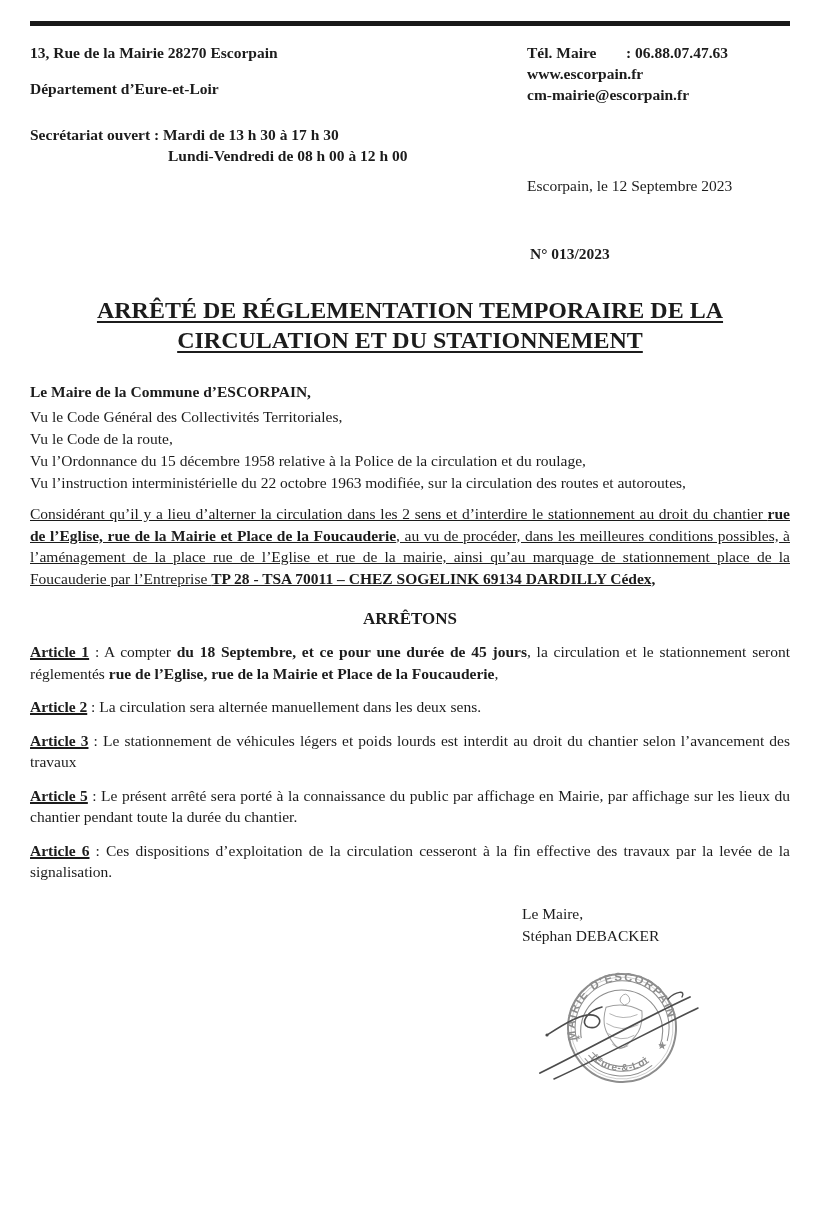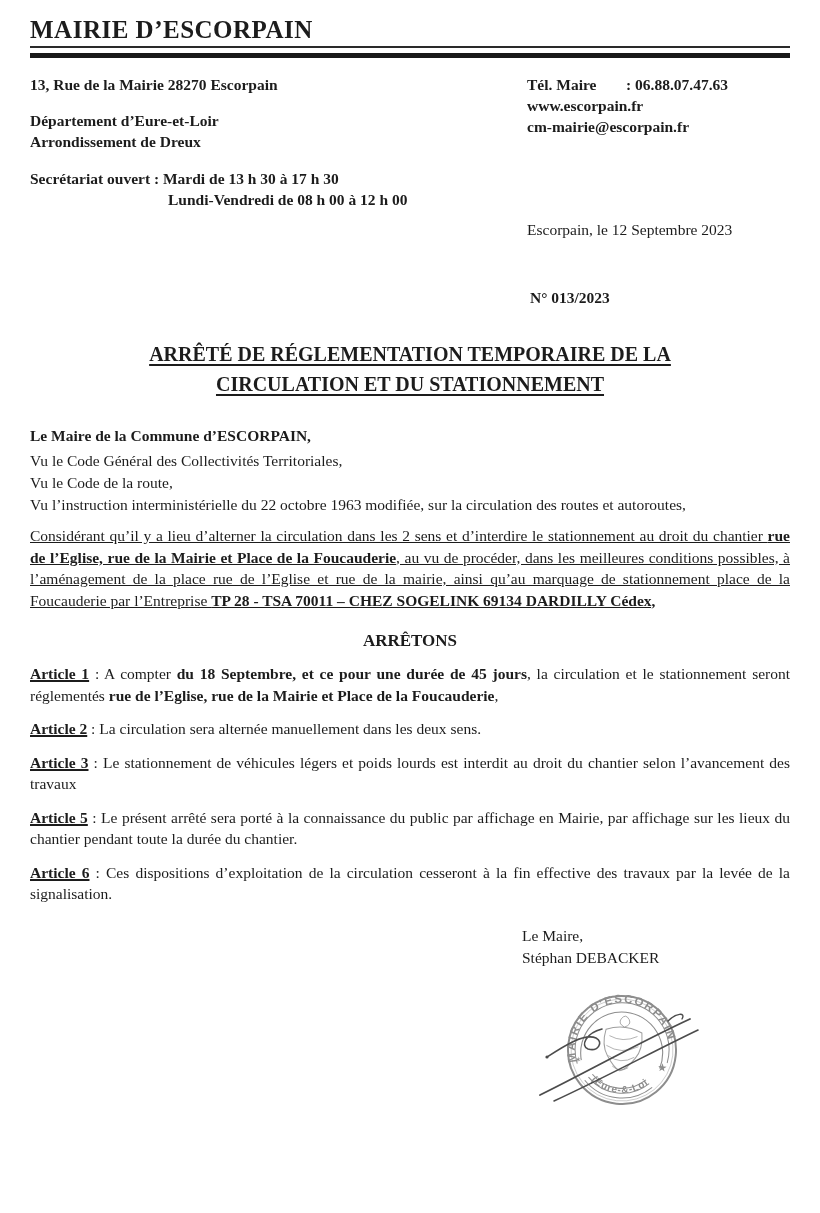--- a/index.html
+++ b/index.html
@@ -35,28 +35,28 @@
   .arrond-line { font-weight: bold; }
   .contact-block {
     position: absolute;
     top: 0;
     left: 497px;
     font-weight: bold;
     line-height: 21px;
     white-space: nowrap;
   }
   .contact-row { display: grid; grid-template-columns: 99px auto; }
-  .secretariat { font-weight: bold; margin-top: 16px; }
+  .secretariat { font-weight: bold; margin-top: 25px; }
   .secretariat-l2 { font-weight: bold; padding-left: 138px; }
   .date-line { margin-top: 9px; padding-left: 497px; }
   .doc-number { margin-top: 47px; padding-left: 500px; font-weight: bold; }
   .doc-title {
     margin-top: 31px;
     text-align: center;
-    font-size: 20px;
+    font-size: 24px;
     line-height: 30px;
     font-weight: bold;
   }
   .doc-title .tline {
     text-decoration: underline;
     text-decoration-thickness: 2px;
     text-underline-offset: 3px;
   }
   .opening { margin-top: 26px; font-weight: bold; }
   .vu-list { margin-top: 4px; line-height: 22px; }
@@ -66,28 +66,26 @@
   .signature-block { margin-top: 20px; padding-left: 492px; line-height: 22px; }
   .stamp-wrap { position: relative; margin-top: 14px; margin-left: 500px; width: 185px; height: 150px; }
   .stamp-wrap svg { display: block; }
 </style>
 </head>
 <body>
 
 <div class="page">
 
   <div>
-    <div class="org-name">MAIRIE D’ESCORPAIN</div>
     <div class="rule-thick"></div>
   </div>
 
   <div class="info-block">
     <div class="addr-line">13, Rue de la Mairie 28270 Escorpain</div>
     <div class="dept-line">Département d’Eure-et-Loir</div>
-    <div class="arrond-line">Arrondissement de Dreux</div>
 
     <div class="contact-block">
       <div class="contact-row">
         <span>Tél. Maire</span>
         <span>: 06.88.07.47.63</span>
       </div>
       <div>www.escorpain.fr</div>
       <div>cm-mairie@escorpain.fr</div>
     </div>
   </div>
@@ -102,20 +100,21 @@
   <div class="doc-title">
     <div><span class="tline">ARRÊTÉ DE RÉGLEMENTATION TEMPORAIRE DE LA</span></div>
     <div><span class="tline">CIRCULATION ET DU STATIONNEMENT</span></div>
   </div>
 
   <div class="opening">Le Maire de la Commune d’ESCORPAIN,</div>
 
   <div class="vu-list">
     <div>Vu le Code Général des Collectivités Territoriales,</div>
     <div>Vu le Code de la route,</div>
+    <div>Vu l’Ordonnance du 15 décembre 1958 relative à la Police de la circulation et du roulage,</div>
     <div>Vu l’instruction interministérielle du 22 octobre 1963 modifiée, sur la circulation des routes et autoroutes,</div>
   </div>
 
   <div class="considerant"><span>Considérant qu’il y a lieu d’alterner la circulation dans les 2 sens et d’interdire le stationnement au droit du chantier </span><span style="font-weight: bold;">rue de l’Eglise, rue de la Mairie et Place de la Foucauderie</span><span>, au vu de procéder, dans les meilleures conditions possibles, à l’aménagement de la place rue de l’Eglise et rue de la mairie, ainsi qu’au marquage de stationnement place de la Foucauderie par l’Entreprise </span><span style="font-weight: bold;">TP 28 - TSA 70011 – CHEZ SOGELINK 69134 DARDILLY Cédex,</span></div>
 
   <div class="arretons">ARRÊTONS</div>
 
   <div class="article"><span style="font-weight: bold; text-decoration: underline 1.5px;">Article 1</span><span> : A compter </span><span style="font-weight: bold;">du 18 Septembre, et ce pour une durée de 45 jours</span><span>, la circulation et le stationnement seront réglementés </span><span style="font-weight: bold;">rue de l’Eglise, rue de la Mairie et Place de la Foucauderie</span><span>,</span></div>
   <div class="article"><span style="font-weight: bold; text-decoration: underline 1.5px;">Article 2</span><span> : La circulation sera alternée manuellement dans les deux sens.</span></div>
   <div class="article"><span style="font-weight: bold; text-decoration: underline 1.5px;">Article 3</span><span> : Le stationnement de véhicules légers et poids lourds est interdit au droit du chantier selon l’avancement des travaux</span></div>

